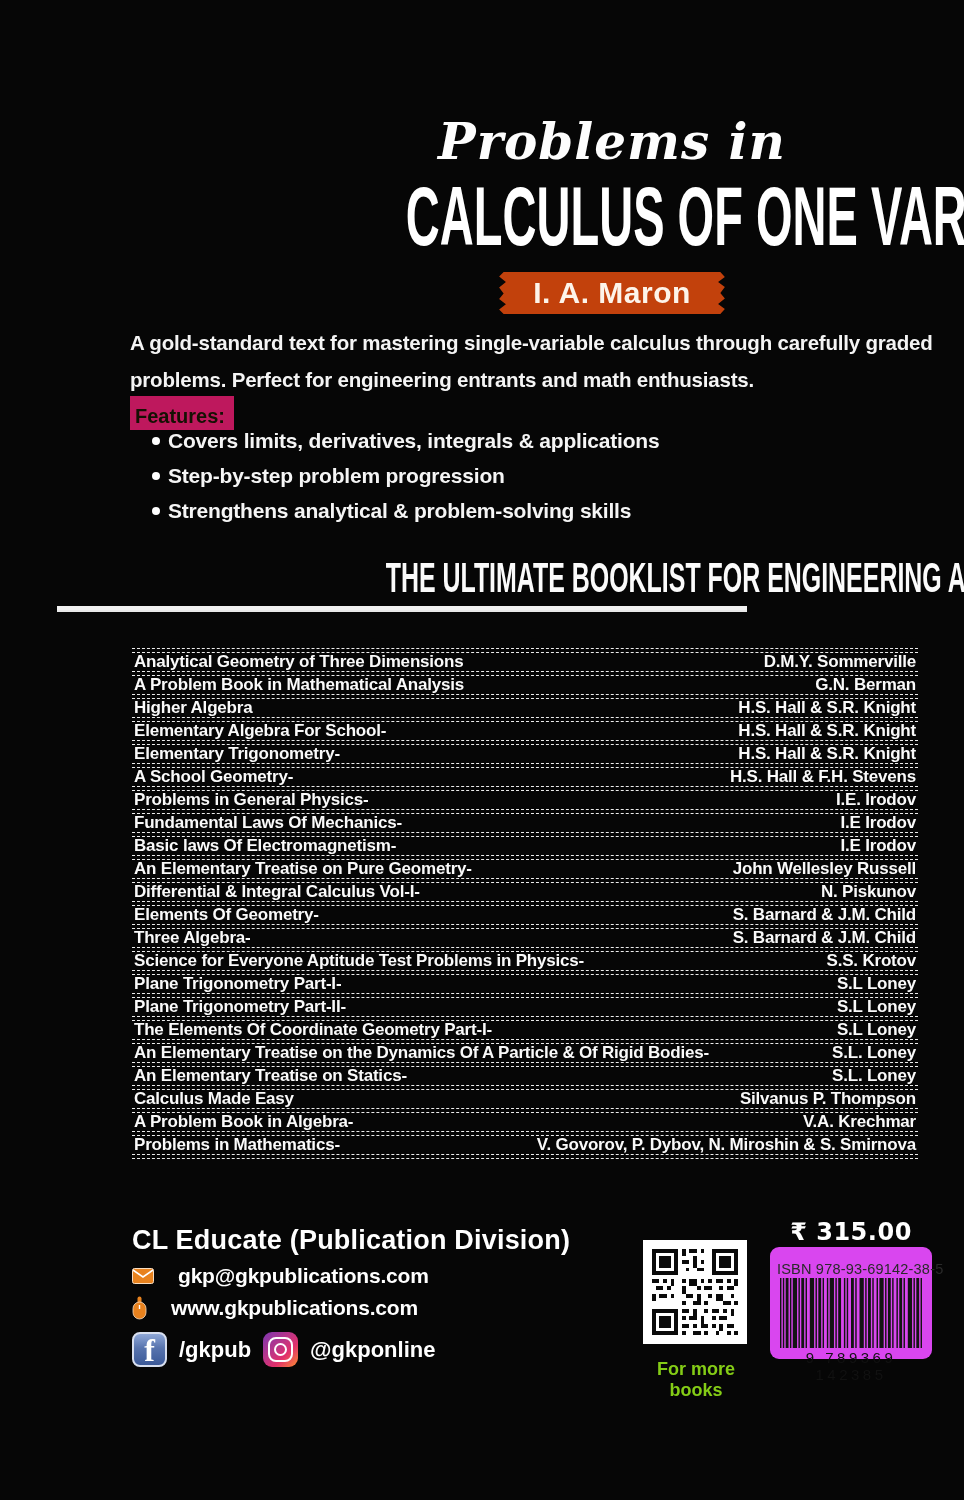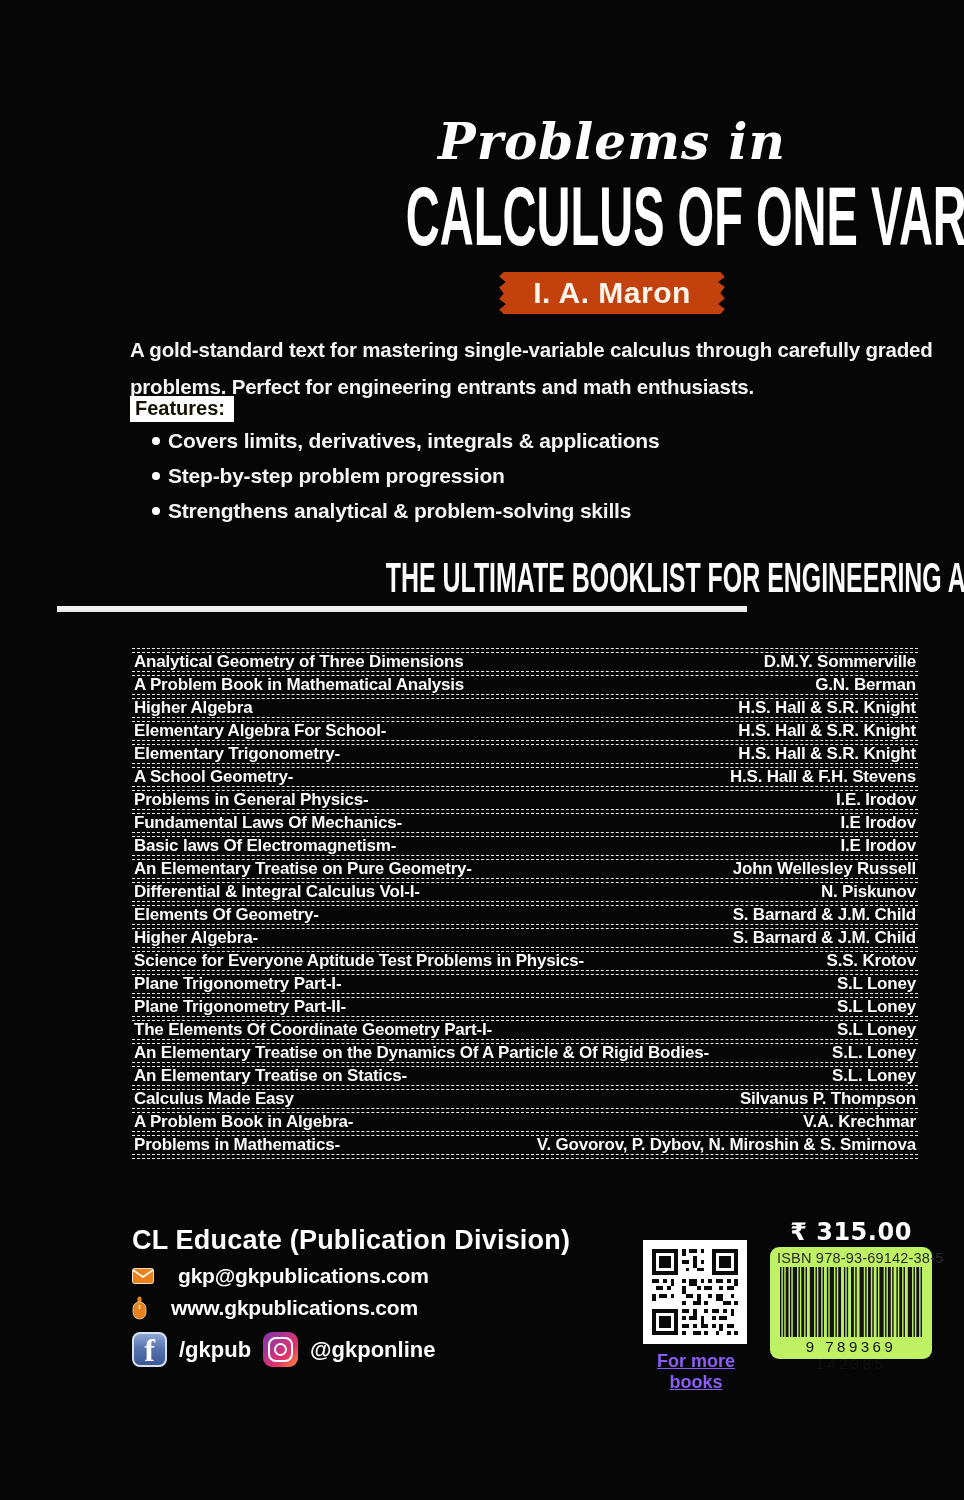--- a/index.html
+++ b/index.html
@@ -27,27 +27,27 @@
   .ribbon-wrap { top:272px; width:100%; text-align:center; }
   .ribbon {
     display:inline-block; background:#c2410c; color:#fdf4ea;
     font-size:30px; font-weight:bold; line-height:42px;
     padding:0 34px; letter-spacing:0.5px;
     clip-path:polygon(2% 0,98% 0,100% 12%,97% 24%,100% 36%,98% 50%,100% 63%,97% 76%,100% 88%,98% 100%,2% 100%,0 89%,3% 77%,0 64%,2% 51%,0 37%,3% 24%,0 11%);
   }
 
   
   .description {
-    top:331px; font-size:20.5px; font-weight:bold; letter-spacing:-0.2px;
+    top:324px; font-size:20.5px; font-weight:bold; letter-spacing:-0.2px;
     line-height:37px; color:#f4f4f4;
   }
   .features-tag-row { top:396px; }
   .features-tag {
-    display:inline-block; background:#ffffff; color:#151103;
-    font-size:20px; font-weight:bold; padding:1px 9px 2px 5px;text-align:center;
+    display:inline-block; background:#be185d; color:#151103;
+    font-size:20px; font-weight:bold; padding:9px 9px 2px 5px;text-align:center;
   }
   .features { top:430px; list-style:none; }
   .features li {
     display:flex; align-items:flex-start; gap:8px;
     font-size:21px; font-weight:bold; letter-spacing:-0.2px;
     line-height:22px; margin:0 0 13px 22px; color:#f5f5f5;
   }
   .features .dot {
     width:8px; height:8px; border-radius:50%; background:#fff;
     flex:0 0 8px; margin-top:7px;
@@ -103,28 +103,28 @@
   .ig-icon::before {
     content:""; position:absolute; inset:5px; border:2.5px solid #fff; border-radius:8px;
   }
   .ig-icon::after {
     content:""; position:absolute; inset:11px; border:2.5px solid #fff; border-radius:50%;
   }
 
   .qr-block { position:absolute; left:643px; top:1240px; width:106px; text-align:center; }
   .qr-box { width:104px; height:104px; background:#fff; padding:5px; }
   .qr-box svg { width:100%; height:100%; display:block; }
-  .qr-caption { margin-top:7px; font-size:18px; font-weight:bold; color:#8b5cf6;text-decoration:underline; }
+  .qr-caption { margin-top:15px; font-size:18px; font-weight:bold; color:#84cc16; }
 
   .price-block { position:absolute; left:770px; top:1218px; width:162px; text-align:center; }
   .price { font-size:24px; font-weight:bold; letter-spacing:0.5px; }
   .rupee { font-family:"DejaVu Sans", sans-serif;margin-top:33px; }
   .barcode-box {
     position:absolute; left:770px; top:1247px; width:162px; height:112px;
-    background:#bef264; border-radius:9px; padding:3px 7px 4px; color:#1d1d1d;
+    background:#d946ef; border-radius:9px; padding:14px 7px 4px; color:#1d1d1d;
   }
   .isbn-label { font-size:14.5px; letter-spacing:0.2px; text-align:center; white-space:nowrap; color:#2a2a2a; }
   .bars { height:70px; margin:1px 3px 0; }
   .bars svg { width:100%; height:100%; display:block; }
   .barcode-digits { font-size:15px; letter-spacing:3.5px; text-align:center; margin-top:1px; color:#111; }
 
   .env-icon, .mouse-icon { flex:0 0 auto; display:block; }
 </style>
 </head>
 <body>
@@ -235,21 +235,21 @@
       </div>
       <div class="bsep"></div>
 
       <div class="brow">
         <span class="btitle">Elements Of Geometry-</span>
         <span class="bauthor">S. Barnard &amp; J.M. Child</span>
       </div>
       <div class="bsep"></div>
 
       <div class="brow">
-        <span class="btitle">Higher Algebra-</span>
+        <span class="btitle">Three Algebra-</span>
         <span class="bauthor">S. Barnard &amp; J.M. Child</span>
       </div>
       <div class="bsep"></div>
 
       <div class="brow">
         <span class="btitle">Science for Everyone Aptitude Test Problems in Physics-</span>
         <span class="bauthor">S.S. Krotov</span>
       </div>
       <div class="bsep"></div>
 

